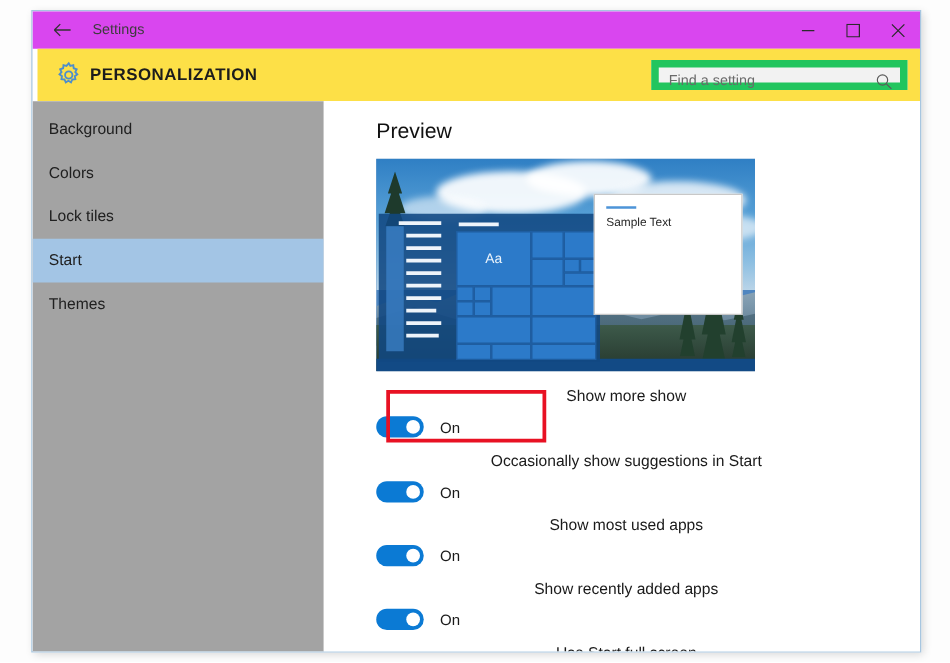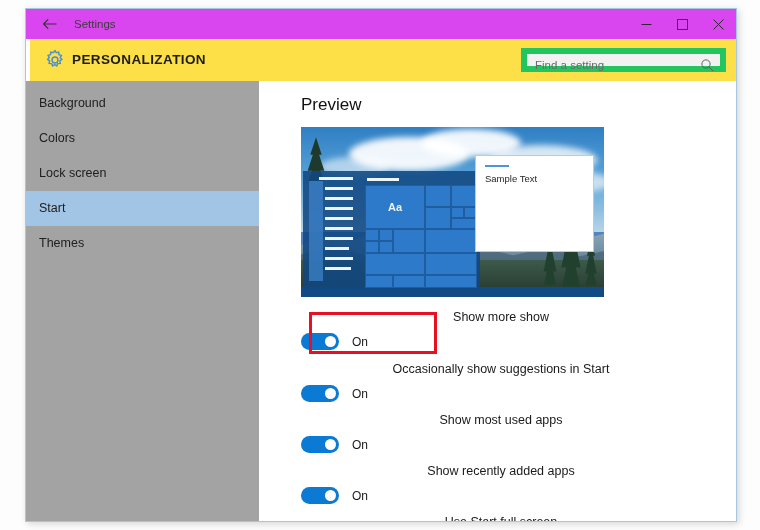--- a/index.html
+++ b/index.html
@@ -253,21 +253,21 @@
     position: absolute;
     left: 6px;
     height: 3px;
     background: #eef4fa;
   }
   .bar.wide { left: 0; width: 34px; }
 
   .tilegrid {
     position: absolute;
     left: 62px; top: 7px;
-    width: 112px; height: 110px; font-weight: bold;
+    width: 112px; height: 110px;
   }
   .grp-label {
     position: absolute;
     left: 2px; top: 0;
     width: 32px; height: 3px;
     background: #eef4fa;
   }
   .tile {
     position: absolute;
     background: #2c7ac9;
@@ -403,21 +403,21 @@
     <div class="body">
 
       <div class="sidebar">
         <div class="nav-item spacer-top">
           <span>Background</span>
         </div>
         <div class="nav-item">
           <span>Colors</span>
         </div>
         <div class="nav-item">
-          <span>Lock screen</span>
+          <span>Lock tiles</span>
         </div>
         <div class="nav-item selected">
           <span>Start</span>
         </div>
         <div class="nav-item">
           <span>Themes</span>
         </div>
       </div>
 
       <div class="content">

